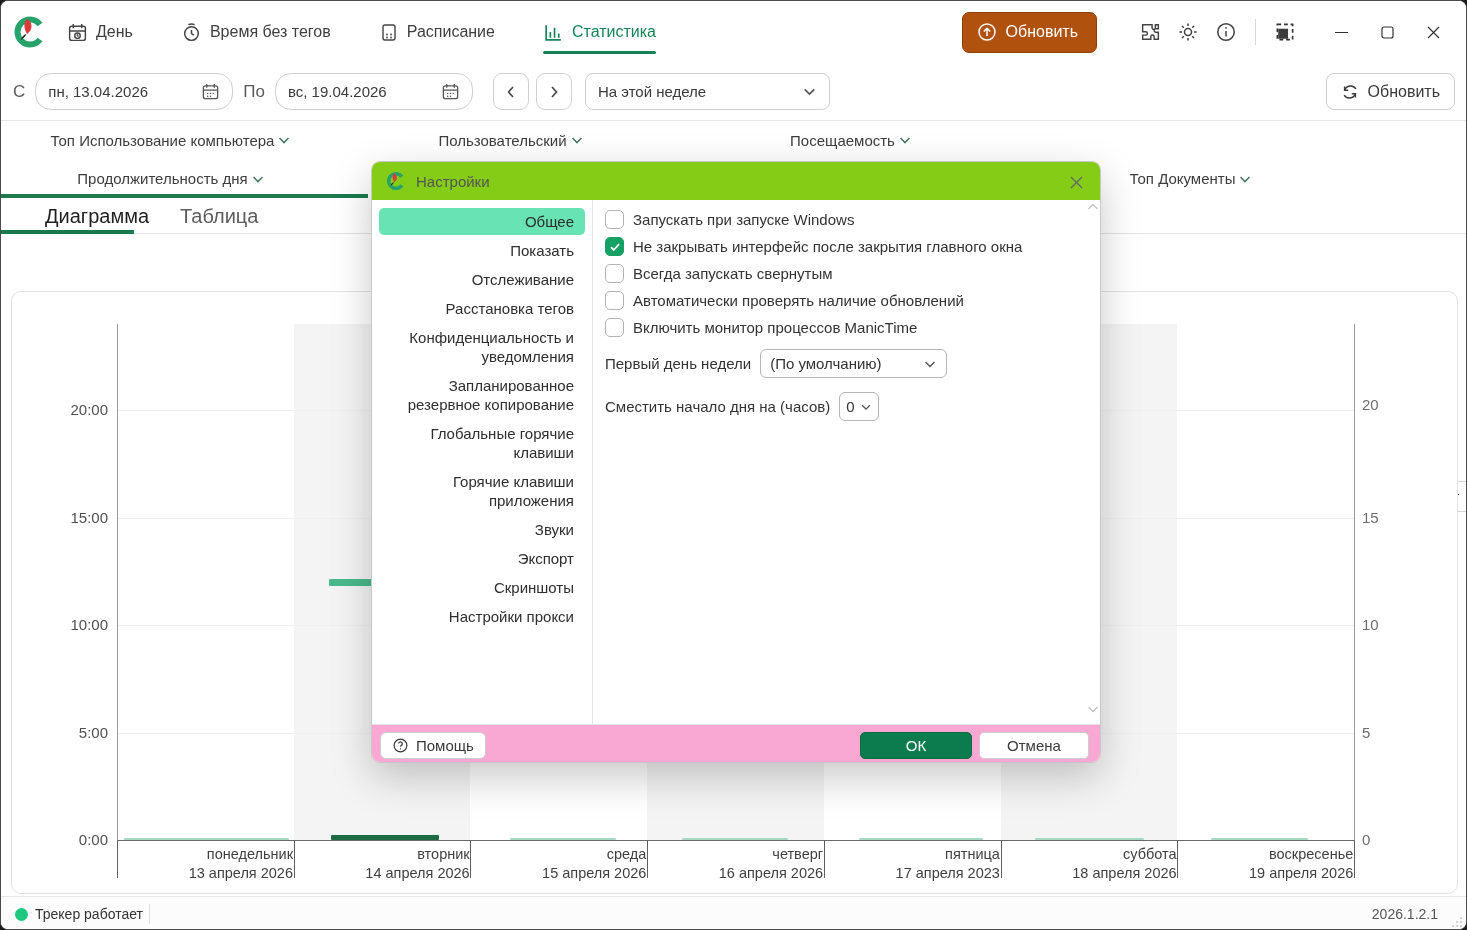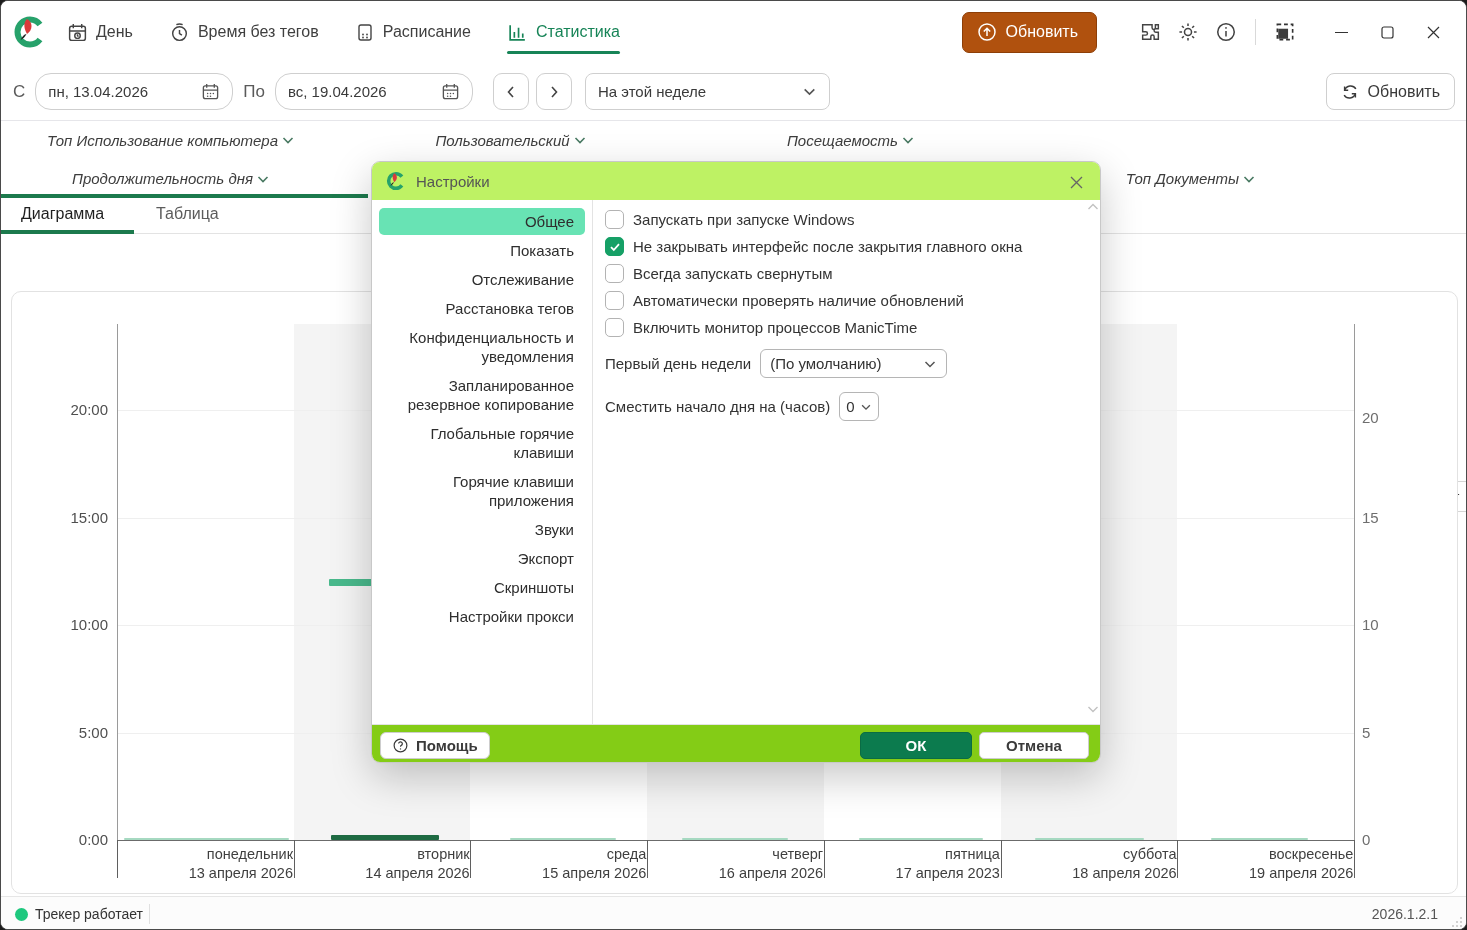--- a/index.html
+++ b/index.html
@@ -3,21 +3,21 @@
 <meta charset="utf-8">
 <style>
   * { margin:0; padding:0; box-sizing:border-box; }
   html,body { width:1467px; height:930px; background:#1c1c1c; font-family:"Liberation Sans", sans-serif; }
   .window { position:absolute; inset:0; background:#fff; border-radius:8px; border:1px solid #4a4a4a; overflow:hidden; }
   svg { display:block; }
 
   
   .topbar { position:absolute; left:0; top:0; width:100%; height:62px; background:#fff; }
   .logo { position:absolute; left:12px; top:14px; width:34px; height:34px; }
-  .main-tabs { position:absolute; left:66px; top:0; height:62px; display:flex; gap:36px; align-items:center; }
+  .main-tabs { position:absolute; left:66px; top:0; height:62px; display:flex; gap:48px; align-items:center; }
   .mtab { position:relative; display:flex; align-items:center; gap:8px; height:62px; cursor:default; color:#3f3f3f; font-size:16px; }
   .mtab.active { color:#178457; }
   .mtab.active .underline { position:absolute; left:0; right:0; bottom:9px; height:3px; background:#178457; border-radius:2px; }
   .top-right { position:absolute; right:10px; top:0; height:62px; display:flex; align-items:center; gap:0; }
   .update-btn { display:flex; align-items:center; gap:9px; background:#b0510e; border:1px solid #8d3e07; color:#fff; font-size:16px; padding:9px 18px 10px 14px; border-radius:7px; margin-right:34px; }
   .tool-ic { width:38px; height:38px; display:flex; align-items:center; justify-content:center; color:#444; }
   .vsep { width:1px; height:26px; background:#d9d9d9; margin:0 10px; }
   .winbtn { width:46px; height:40px; display:flex; align-items:center; justify-content:center; color:#333; }
 
   
@@ -25,27 +25,27 @@
   .lbl { color:#5a5a5a; font-size:17px; }
   .dfield { display:flex; align-items:center; justify-content:space-between; width:198px; height:37px; border:1px solid #cfcfcf; border-radius:16px; padding:0 12px; margin:0 10px; background:#fff; }
   .dfield input { border:none; outline:none; font-size:15px; color:#3a3a3a; width:140px; font-family:"Liberation Sans",sans-serif; background:transparent; }
   .navbtn { width:36px; height:37px; border:1px solid #cfcfcf; border-radius:9px; background:#fff; display:flex; align-items:center; justify-content:center; margin-right:7px; color:#444; }
   .range-select { display:flex; align-items:center; justify-content:space-between; width:245px; height:37px; border:1px solid #cfcfcf; border-radius:8px; padding:0 12px; margin-left:6px; font-size:15px; color:#3a3a3a; }
   .refresh-btn { position:absolute; right:11px; top:10px; display:flex; align-items:center; gap:9px; height:37px; border:1px solid #cfcfcf; border-radius:8px; background:#fff; padding:0 14px; font-size:16px; color:#3a3a3a; }
 
   
   .chartnav { position:absolute; left:0; top:120px; width:100%; height:77px; background:#fff; }
   .cnav-grid { position:absolute; left:0; top:0; width:1360px; height:77px; display:grid; grid-template-columns:repeat(4,1fr); grid-template-rows:38px 39px; }
-  .cnav-item { display:flex; align-items:center; justify-content:center; gap:3px; font-size:15px; color:#3d3d3d;font-style:italic; }
+  .cnav-item { display:flex; align-items:center; justify-content:center; gap:3px; font-size:15px; color:#3d3d3d; }
   .cnav-indicator { position:absolute; left:0; top:73px; width:367px; height:4px; background:#1c7a4d; }
   .add-chart { position:absolute; right:34px; top:134px; font-size:30px; font-weight:300; color:#333; line-height:30px; }
 
   
   .viewtabs { position:absolute; left:0; top:197px; width:100%; height:36px; border-bottom:1px solid #e3e3e3; background:#fff; }
-  .vtab { position:absolute; top:7px; font-size:16px; }
+  .vtab { position:absolute; top:7px; font-size:20px;margin-left:24px; }
   .vtab.diagram { left:20px; color:#1f1f1f; }
   .vtab.table { left:155px; color:#5c5c5c; }
   .vtab-underline { position:absolute; left:0; top:32px; width:133px; height:4px; background:#1c7a4d; }
   .controls { position:absolute; left:0; top:233px; width:100%; height:57px; background:#fff; }
   .chk { width:20px; height:20px; border:1px solid #bdbdbd; border-radius:5px; background:#fff; }
   .avg { position:absolute; left:22px; top:251px; display:flex; align-items:center; gap:10px; font-size:15px; color:#3d3d3d; }
   .ctl-btn { position:absolute; top:247px; height:31px; display:flex; align-items:center; gap:8px; border:1px solid #d6d6d6; border-radius:7px; background:#fff; font-size:15px; color:#3a3a3a; padding:0 13px; }
 
   
   .chart-box { position:absolute; left:10px; top:290px; width:1447px; height:603px; border:1px solid #e2e2e2; border-radius:10px; background:#fff; overflow:hidden; }
@@ -63,34 +63,34 @@
   
   .statusbar { position:absolute; left:0; top:895px; width:100%; height:35px; background:#fcfcfc; border-top:1px solid #e6e6e6; }
   .status-dot { position:absolute; left:14px; top:11px; width:13px; height:13px; border-radius:50%; background:#1ec87e; }
   .status-txt { position:absolute; left:34px; top:9px; font-size:14px; color:#333; }
   .status-sep { position:absolute; left:148px; top:7px; width:1px; height:20px; background:#e0e0e0; }
   .version { position:absolute; right:28px; top:9px; font-size:14px; color:#555; }
   .grip { position:absolute; right:3px; bottom:3px; width:14px; height:14px; color:#c9c9c9; }
 
   
   .dialog { position:absolute; left:370px; top:160px; width:730px; height:602px; background:#fff; border:1px solid #c8c8c8; border-radius:9px; box-shadow:0 14px 40px rgba(0,0,0,.22); z-index:10; overflow:hidden; }
-  .dlg-title { position:absolute; left:0; top:0; width:100%; height:38px; background:#bef264; display:flex; align-items:center; padding:0 14px; gap:10px; }
+  .dlg-title { position:absolute; left:0; top:0; width:100%; height:38px; background:#84cc16; display:flex; align-items:center; padding:0 14px; gap:10px; }
   .dlg-title span { font-size:15px; color:#555; }
   .dlg-close { position:absolute; right:12px; top:8px; width:24px; height:24px; display:flex; align-items:center; justify-content:center; color:#666; }
   .dlg-side { position:absolute; left:0; top:38px; width:221px; height:524px; border-right:1px solid #e3e3e3; padding:6px 0;text-align:right; }
   .side-item { margin:2px 7px; padding:4px 11px; font-size:15px; line-height:19px; color:#2e2e2e; border-radius:5px; }
   .side-item.selected { background:#68e3b4; }
   .dlg-content { position:absolute; left:221px; top:38px; width:509px; height:524px; padding:10px 14px 0 12px; }
   .optrow { display:flex; align-items:center; gap:9px; margin-bottom:8px; font-size:15px; color:#333; }
   .cbox { width:19px; height:19px; border:1px solid #b3b3b3; border-radius:5px; background:#fff; flex:0 0 auto; display:flex; align-items:center; justify-content:center; }
   .cbox.checked { background:#16a066; border-color:#16a066; }
   .selrow { display:flex; align-items:center; gap:9px; margin-top:12px; font-size:15px; color:#333; }
   .selbox { display:flex; align-items:center; justify-content:space-between; border:1px solid #b5b5b5; border-radius:6px; height:29px; padding:0 9px; font-size:15px; color:#333; }
   .scroll-hint { position:absolute; right:3px; color:#c2c2c2; }
-  .dlg-footer { position:absolute; left:0; top:562px; width:100%; height:40px; border-top:1px solid #e3e3e3; background:#84cc16;font-weight:bold; }
+  .dlg-footer { position:absolute; left:0; top:562px; width:100%; height:40px; border-top:1px solid #e3e3e3; background:#f9a8d4; }
   .help-btn { position:absolute; left:8px; top:7px; height:27px; display:flex; align-items:center; gap:7px; border:1px solid #cdcdcd; border-radius:6px; padding:0 11px; font-size:15px; color:#3a3a3a; background:#fff; }
   .ok-btn { position:absolute; right:128px; top:7px; width:112px; height:27px; background:#0c7b4e; border:1px solid #0a6c44; border-radius:5px; color:#fff; font-size:15px; display:flex; align-items:center; justify-content:center; }
   .cancel-btn { position:absolute; right:11px; top:7px; width:110px; height:27px; background:#fff; border:1px solid #cdcdcd; border-radius:5px; color:#3a3a3a; font-size:15px; display:flex; align-items:center; justify-content:center; }
 </style>
 </head>
 <body>
 
 <div class="window">
 
   <div class="topbar">
@@ -319,21 +319,21 @@
     <div class="yaxis-l"></div>
     <div class="yaxis-r"></div>
     <div class="xaxis"></div>
 
     <div class="ylab" style="left:36px; top:109px;">20:00</div>
     <div class="ylab" style="left:36px; top:216.5px;">15:00</div>
     <div class="ylab" style="left:36px; top:324px;">10:00</div>
     <div class="ylab" style="left:36px; top:431.5px;">5:00</div>
     <div class="ylab" style="left:36px; top:539px;">0:00</div>
 
-    <div class="yrlab" style="top:117px;">20</div>
+    <div class="yrlab" style="top:104px;">20</div>
     <div class="yrlab" style="top:216.5px;">15</div>
     <div class="yrlab" style="top:324px;">10</div>
     <div class="yrlab" style="top:431.5px;">5</div>
     <div class="yrlab" style="top:539px;">0</div>
 
     <div class="bar" style="left:317px; top:287px; width:106px; height:7px; background:#49b98c;"></div>
     <div class="bar" style="left:112px; top:545.5px; width:165px; height:2.5px; background:#a6d9c1;"></div>
     <div class="bar" style="left:319px; top:543px; width:108px; height:5px; background:#1e6b43;"></div>
     <div class="bar" style="left:498px; top:545.5px; width:106px; height:2.5px; background:#a6d9c1;"></div>
     <div class="bar" style="left:670px; top:545.5px; width:106px; height:2.5px; background:#a6d9c1;"></div>

